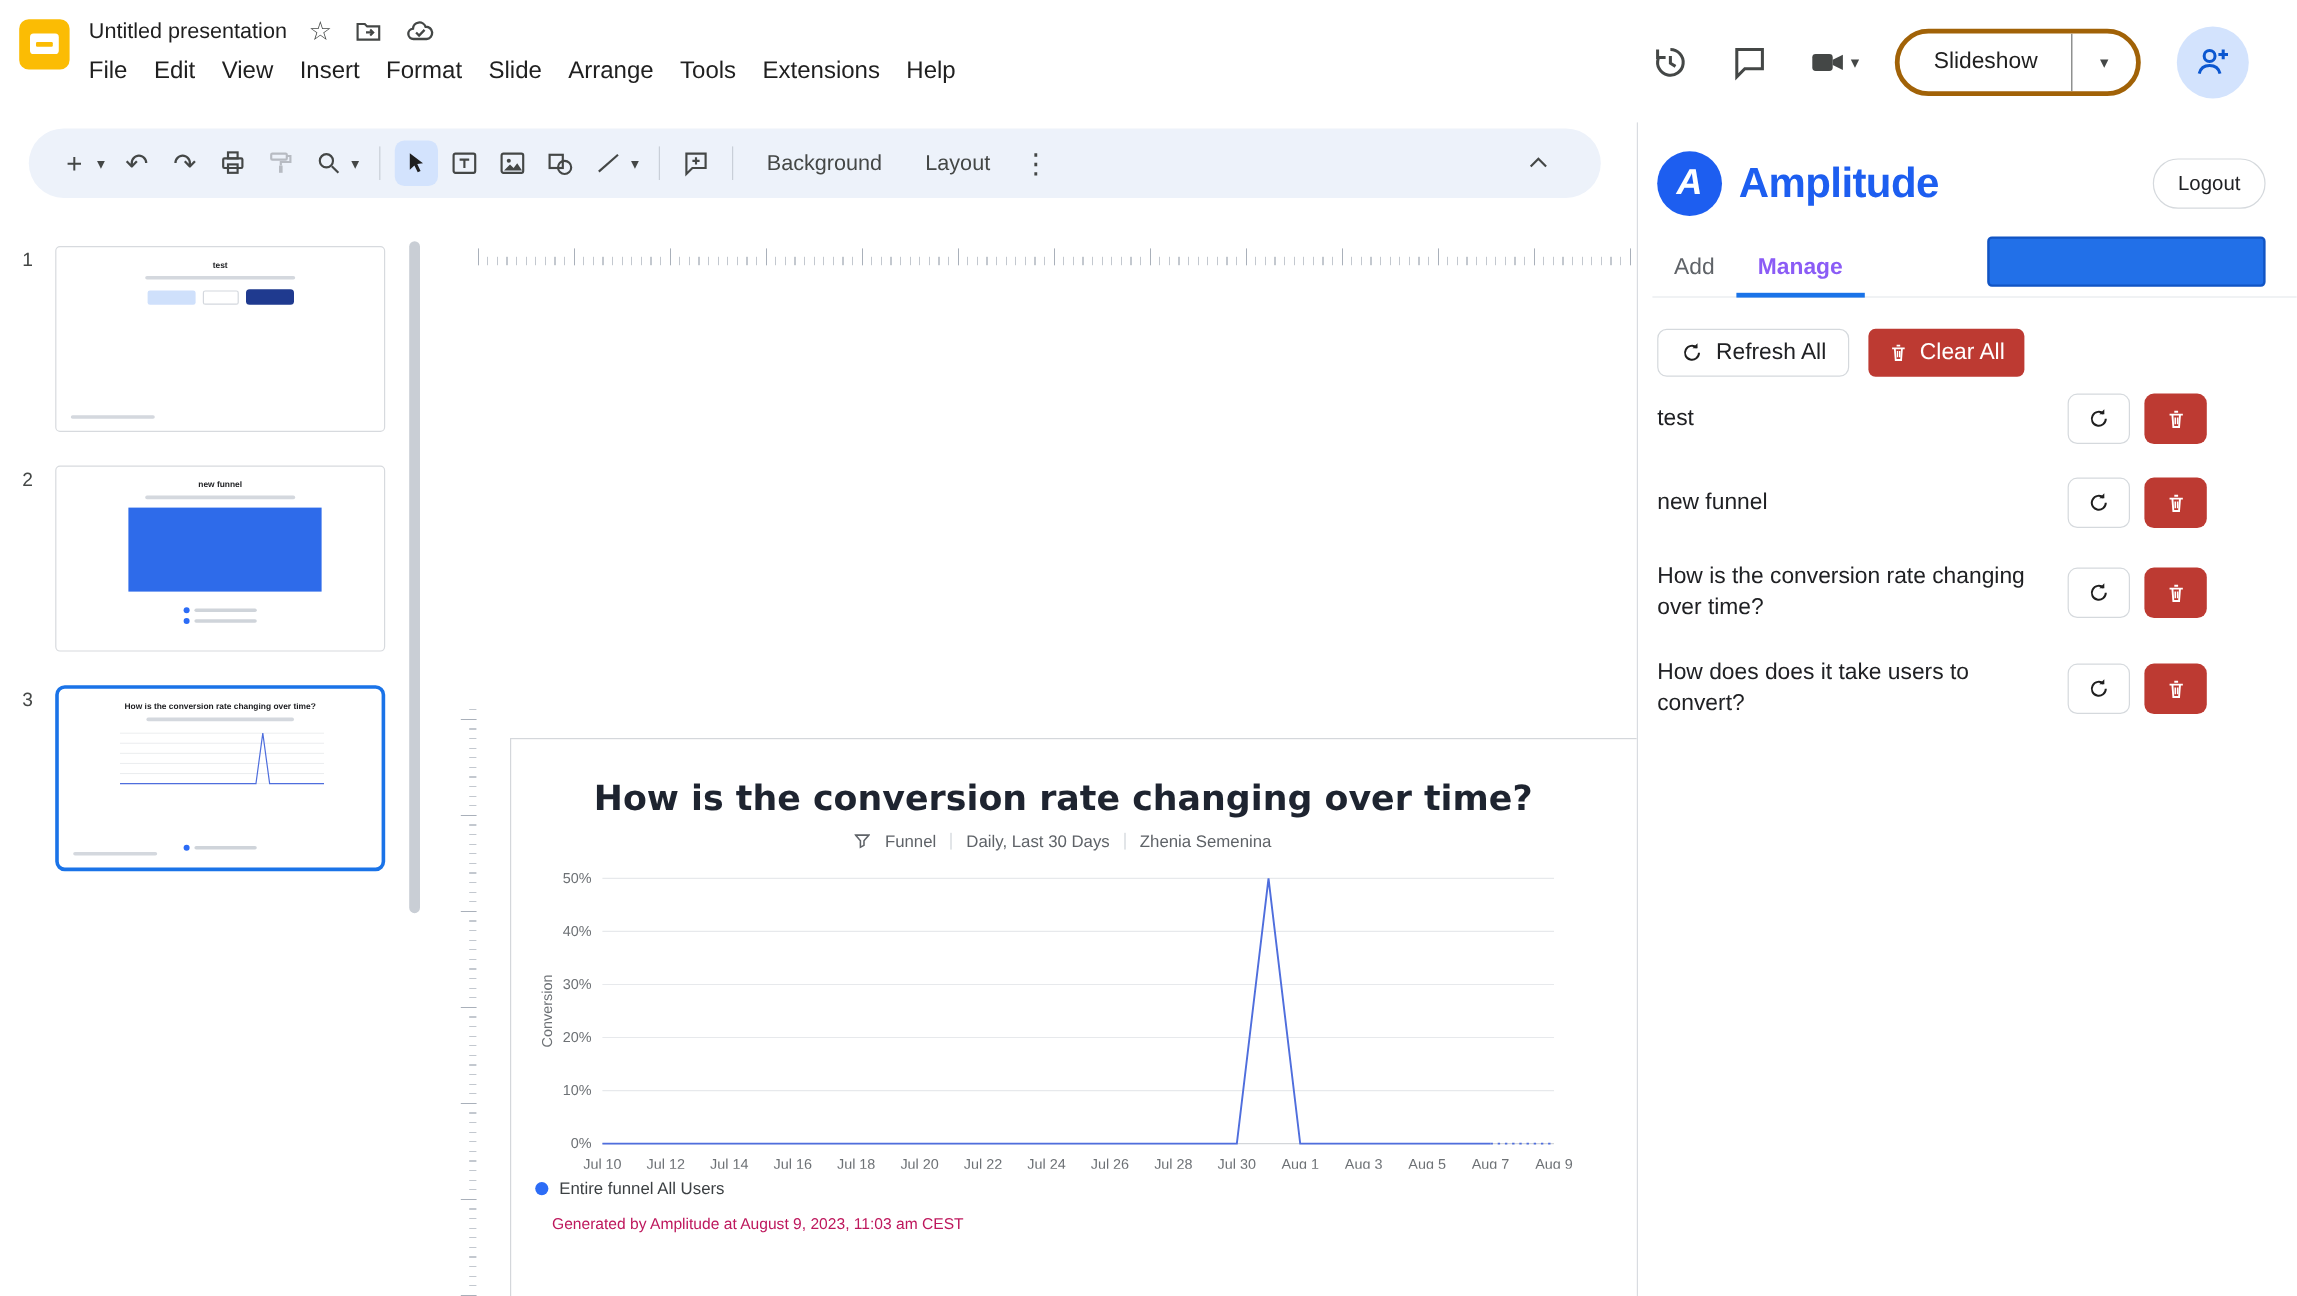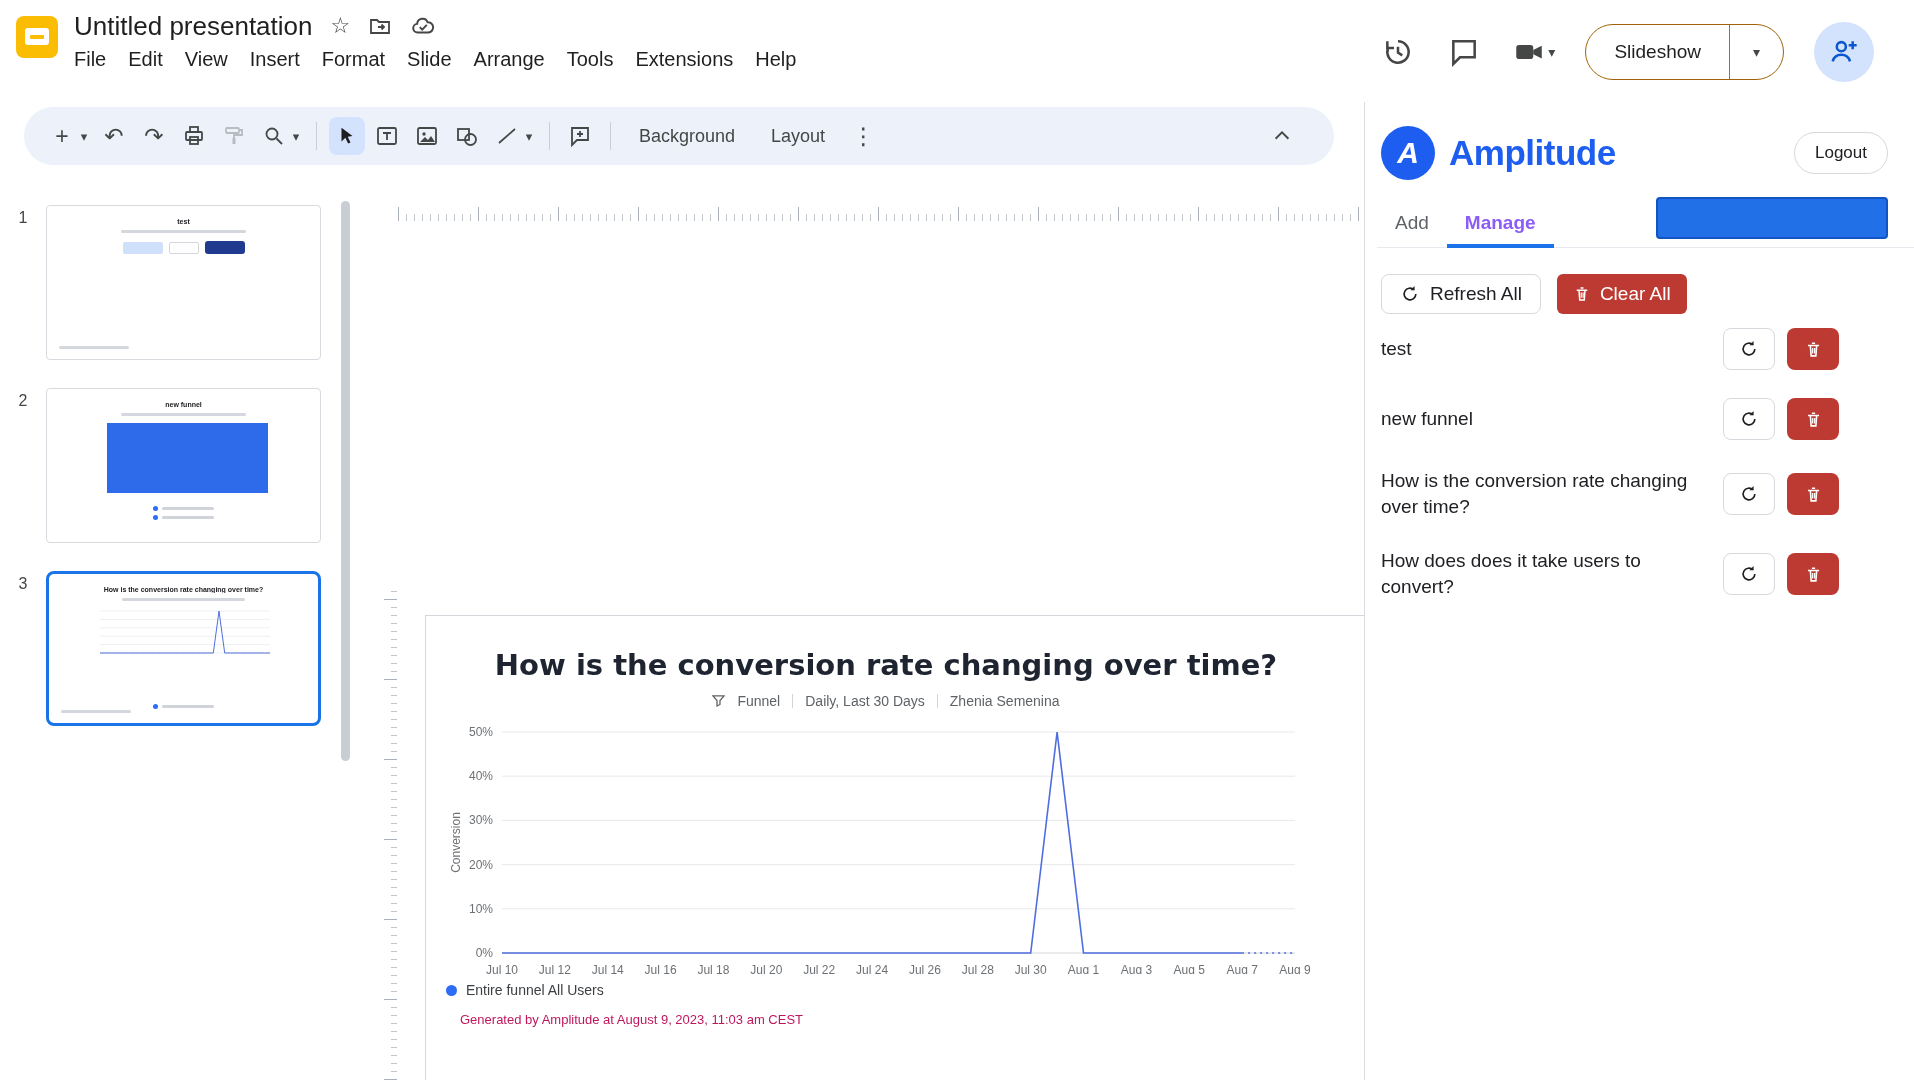--- a/index.html
+++ b/index.html
@@ -7,29 +7,29 @@
   body{font-family:"Liberation Sans",sans-serif;background:#fff;color:#1f1f1f}
   .app{display:flex;flex-direction:column;height:100%}
 
   
   .topbar{height:102px;display:flex;justify-content:space-between;padding:0 40px 0 16px;flex:none}
   .topbar-left{display:flex;gap:16px;padding-top:8px}
   .slides-logo{width:42px;height:42px;margin-top:8px;background:#fbbc04;border-radius:8px;position:relative;flex:none}
   .slides-logo::after{content:"";position:absolute;left:9px;top:12px;width:24px;height:17px;background:#fff;border-radius:3px}
   .slides-logo::before{content:"";position:absolute;left:14px;top:19px;width:14px;height:4px;background:#fbbc04;z-index:1;border-radius:1px}
   .title-row{display:flex;align-items:center;gap:18px;height:36px}
-  .doc-title{font-size:26px;color:#1f1f1f}
+  .doc-title{font-size:18px;color:#1f1f1f}
   .title-icon{color:#444746;font-size:22px;display:flex;align-items:center}
   .menu-row{display:flex;margin-top:0;margin-left:-11px}
   .menu-item{font-size:20px;color:#1f1f1f;padding:4px 11px;border-radius:6px;cursor:default}
   .topbar-right{display:flex;align-items:center;gap:30px;padding-top:2px}
   .hdr-icon{width:36px;height:36px;display:flex;align-items:center;justify-content:center;color:#444746}
   .camera-group{display:flex;align-items:center;gap:2px;color:#444746}
   .caret{font-size:14px;color:#444746}
-  .slideshow-btn{display:flex;height:56px;border:1px solid #a16207;border-radius:28px;overflow:hidden;align-items:stretch;background:#fff}
+  .slideshow-btn{display:flex;height:56px;border:4px solid #a16207;border-radius:28px;overflow:hidden;align-items:stretch;background:#fff}
   .slideshow-label{padding:0 28px;display:flex;align-items:center;font-size:19px;color:#1f1f1f}
   .slideshow-caret{border-left:1px solid #747775;width:54px;display:flex;align-items:center;justify-content:center}
   .avatar{width:60px;height:60px;border-radius:50%;background:#d3e3fd;display:flex;align-items:center;justify-content:center}
 
   
   .main{flex:1;display:flex;min-height:0}
   .workspace{flex:1;display:flex;flex-direction:column;min-width:0}
 
   
   .toolbar{margin:5px 30px 0 24px;height:58px;background:#edf2fa;border-radius:29px;display:flex;align-items:center;padding:0 20px;gap:4px;flex:none}

